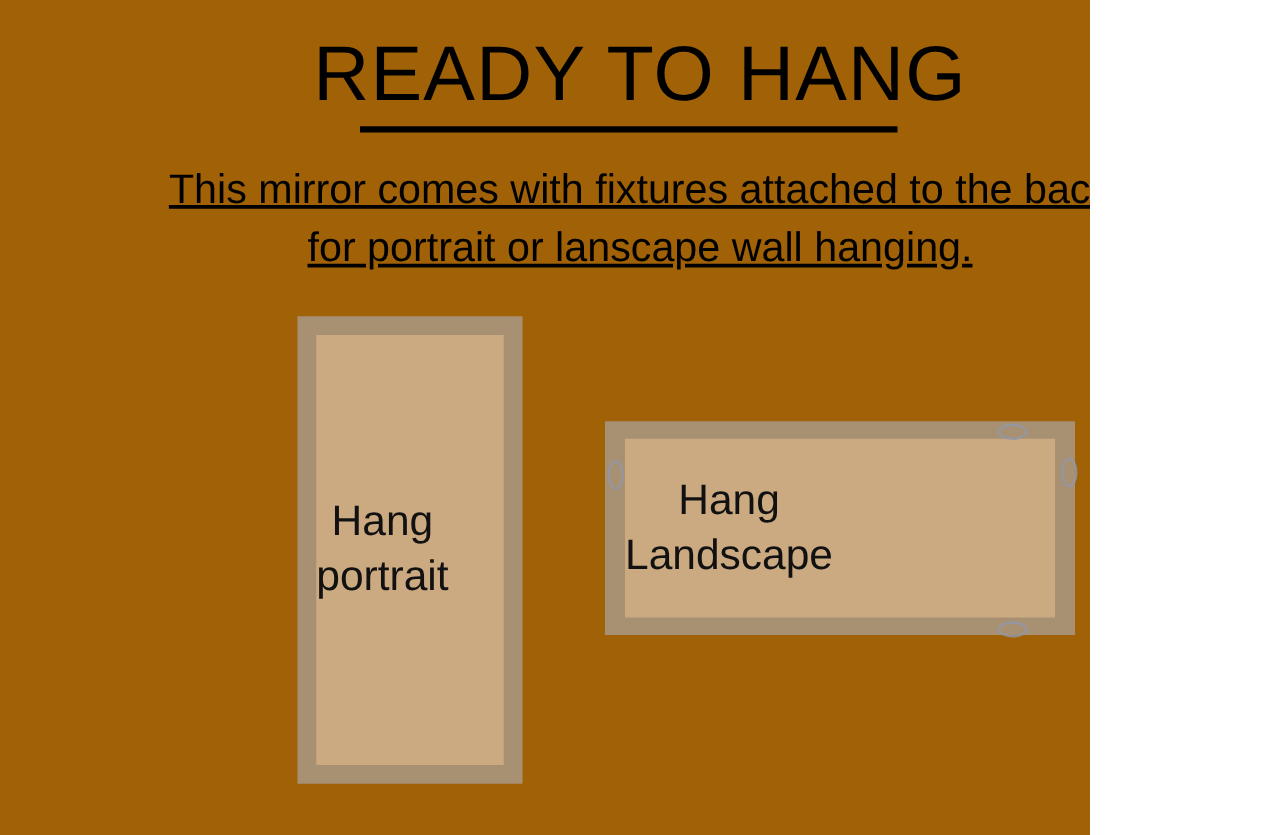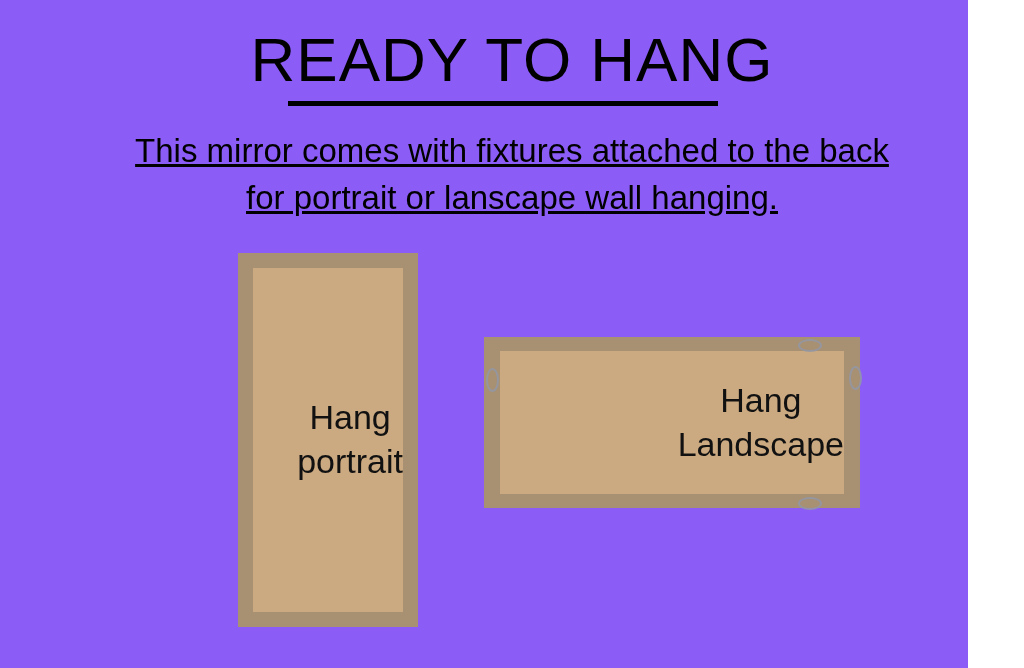--- a/index.html
+++ b/index.html
@@ -5,23 +5,23 @@
   html, body {
     margin: 0;
     padding: 0;
     background: #ffffff;
   }
   body {
     font-family: "Liberation Sans", sans-serif;
   }
   #canvas {
     position: relative;
-    width: 968px;
+    width: 872px;
     height: 668px;
-    background: #8b5cf6;
+    background: #a16207;
     overflow: hidden;
   }
 
   
   .title {
     position: absolute;
     left: 0;
     top: 26px;
     width: 1024px;
     text-align: center;
@@ -58,21 +58,21 @@
     position: absolute;
     background: #a89073;
     box-sizing: border-box;
   }
   .frame-inner {
     position: absolute;
     background: #cba981;
     box-sizing: border-box;
     display: flex;
     align-items: center;
-    justify-content: flex-end;
+    justify-content: flex-start;
   }
   .frame-label {
     text-align: center;
     font-size: 34px;
     font-weight: 400;
     color: #111111;
     line-height: 1.28;
     white-space: pre-line;
   }
 

